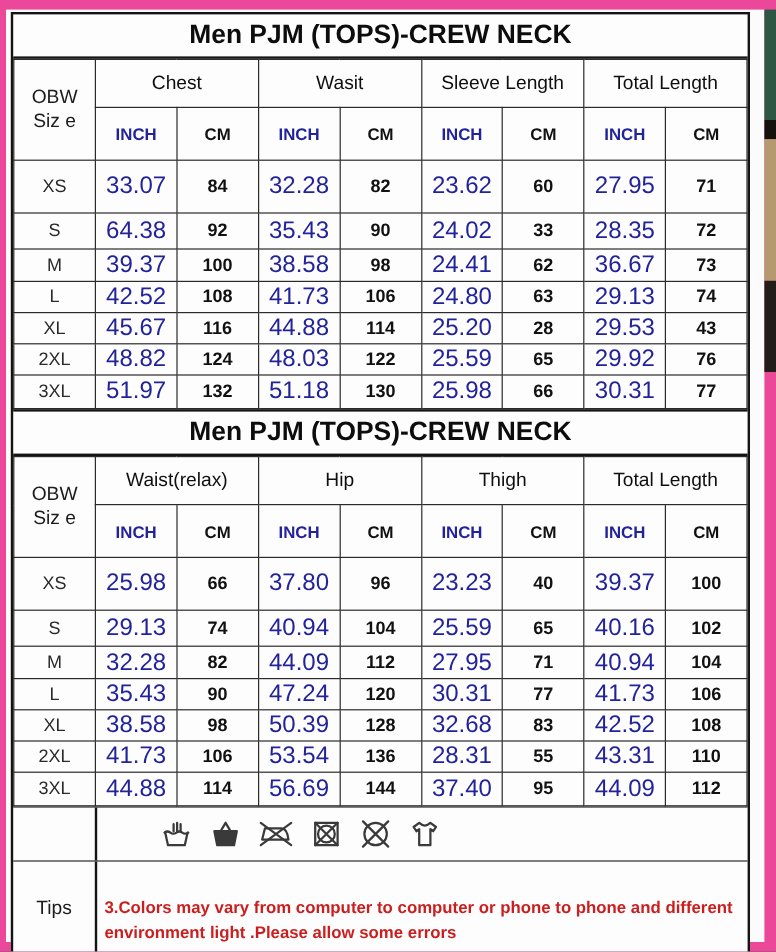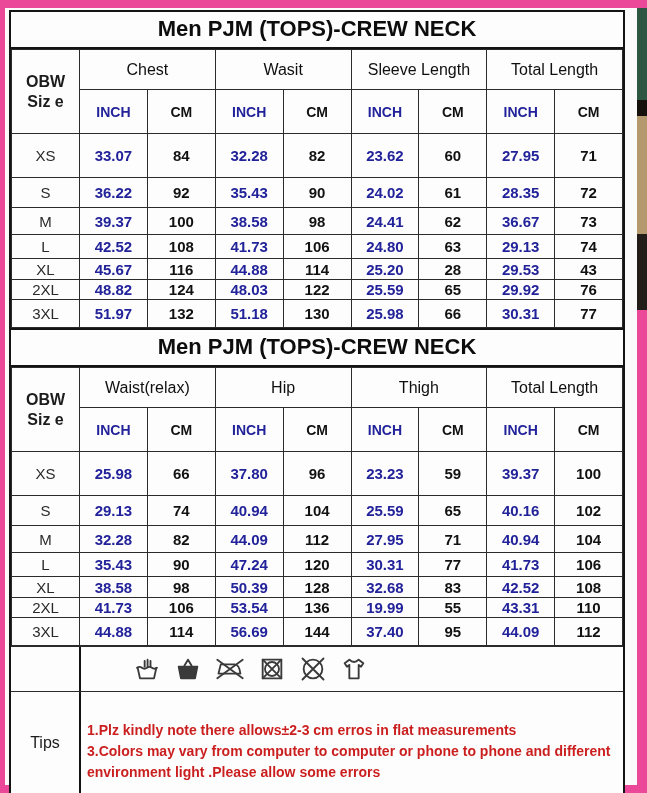--- a/index.html
+++ b/index.html
@@ -20,28 +20,28 @@
     padding:4px 0 5px 0; border-bottom:2px solid #141414; letter-spacing:0px;
   }
   .chart-title.mid { border-top:2px solid #141414; }
   table.size-chart { border-collapse:collapse; width:100%; table-layout:fixed; }
   table.size-chart td {
     border:1px solid #2b2b2b; text-align:center; vertical-align:middle;
     overflow:hidden; white-space:nowrap;
   }
   td.size-head {
     border-right:2px solid #141414; font-size:16px; color:#1c1c1c;
-    line-height:1.25; font-weight:bold;
+    line-height:1.25; font-weight:normal;
   }
   td.group-head { font-weight:normal; font-size:16px; color:#0f0f0f; height:37px; }
   td.unit-head { font-weight:bold; font-size:14px; height:41px; }
   td.unit-inch { color:#22229a; }
   td.unit-cm { color:#111; }
   td.size-cell { font-size:15px; color:#2a2a2a; border-right:2px solid #141414; }
-  td.inch-val { color:#22229a; font-weight:bold; font-size:15px; }
+  td.inch-val { color:#22229a; font-weight:normal; font-size:20px; }
   td.cm-val  { color:#111; font-weight:bold; font-size:15px; }
   .bottom-row { display:flex; border-top:1px solid #2b2b2b; }
   .left-col {
     width:68px; flex:0 0 68px; border-right:2px solid #141414;
     display:flex; align-items:center; justify-content:center;
   }
   .icons-row { height:44px; }
   .icons-strip { display:flex; align-items:center; gap:13px; padding-left:52px; }
   .icons-strip svg { display:block; }
   .tips-row { border-top:1px solid #2b2b2b; }
@@ -101,26 +101,26 @@
               <td class="cm-val">84</td>
               <td class="inch-val">32.28</td>
               <td class="cm-val">82</td>
               <td class="inch-val">23.62</td>
               <td class="cm-val">60</td>
               <td class="inch-val">27.95</td>
               <td class="cm-val">71</td>
             </tr>
             <tr style="height: 30px;">
               <td class="size-cell">S</td>
-              <td class="inch-val">36.22</td>
+              <td class="inch-val">64.38</td>
               <td class="cm-val">92</td>
               <td class="inch-val">35.43</td>
               <td class="cm-val">90</td>
               <td class="inch-val">24.02</td>
-              <td class="cm-val">61</td>
+              <td class="cm-val">33</td>
               <td class="inch-val">28.35</td>
               <td class="cm-val">72</td>
             </tr>
             <tr style="height: 27px;">
               <td class="size-cell">M</td>
               <td class="inch-val">39.37</td>
               <td class="cm-val">100</td>
               <td class="inch-val">38.58</td>
               <td class="cm-val">98</td>
               <td class="inch-val">24.41</td>
@@ -211,21 +211,21 @@
           </tr>
         </tbody>
         <tbody>
             <tr style="height: 44px;">
               <td class="size-cell">XS</td>
               <td class="inch-val">25.98</td>
               <td class="cm-val">66</td>
               <td class="inch-val">37.80</td>
               <td class="cm-val">96</td>
               <td class="inch-val">23.23</td>
-              <td class="cm-val">59</td>
+              <td class="cm-val">40</td>
               <td class="inch-val">39.37</td>
               <td class="cm-val">100</td>
             </tr>
             <tr style="height: 30px;">
               <td class="size-cell">S</td>
               <td class="inch-val">29.13</td>
               <td class="cm-val">74</td>
               <td class="inch-val">40.94</td>
               <td class="cm-val">104</td>
               <td class="inch-val">25.59</td>
@@ -265,21 +265,21 @@
               <td class="cm-val">83</td>
               <td class="inch-val">42.52</td>
               <td class="cm-val">108</td>
             </tr>
             <tr style="height: 20px;">
               <td class="size-cell">2XL</td>
               <td class="inch-val">41.73</td>
               <td class="cm-val">106</td>
               <td class="inch-val">53.54</td>
               <td class="cm-val">136</td>
-              <td class="inch-val">19.99</td>
+              <td class="inch-val">28.31</td>
               <td class="cm-val">55</td>
               <td class="inch-val">43.31</td>
               <td class="cm-val">110</td>
             </tr>
             <tr style="height: 28px;">
               <td class="size-cell">3XL</td>
               <td class="inch-val">44.88</td>
               <td class="cm-val">114</td>
               <td class="inch-val">56.69</td>
               <td class="cm-val">144</td>
@@ -318,21 +318,20 @@
           </svg>
           <svg class="care-icon" width="28" height="28" viewBox="0 0 24 24">
             <path d="M8 4 L4 7 L6 10 L8 8.5 L8 20 L16 20 L16 8.5 L18 10 L20 7 L16 4 Q14 6 12 6 Q10 6 8 4 Z"></path>
           </svg>
         </div>
       </div>
 
       <div class="bottom-row tips-row">
         <div class="left-col tips-label">Tips</div>
         <div class="tips-body">
-          <div class="tip-line">1.Plz kindly note there allows±2-3 cm erros in flat  measurements</div>
           <div class="tip-line">3.Colors may  vary from computer to computer or phone to phone and different environment light .Please allow some errors</div>
         </div>
       </div>
 
     </div>
   </div>
 
   <div class="photo-sliver">
     <div style="height:92px;  background:#2e5743;"></div>
     <div style="height:16px;  background:#15120e;"></div>

